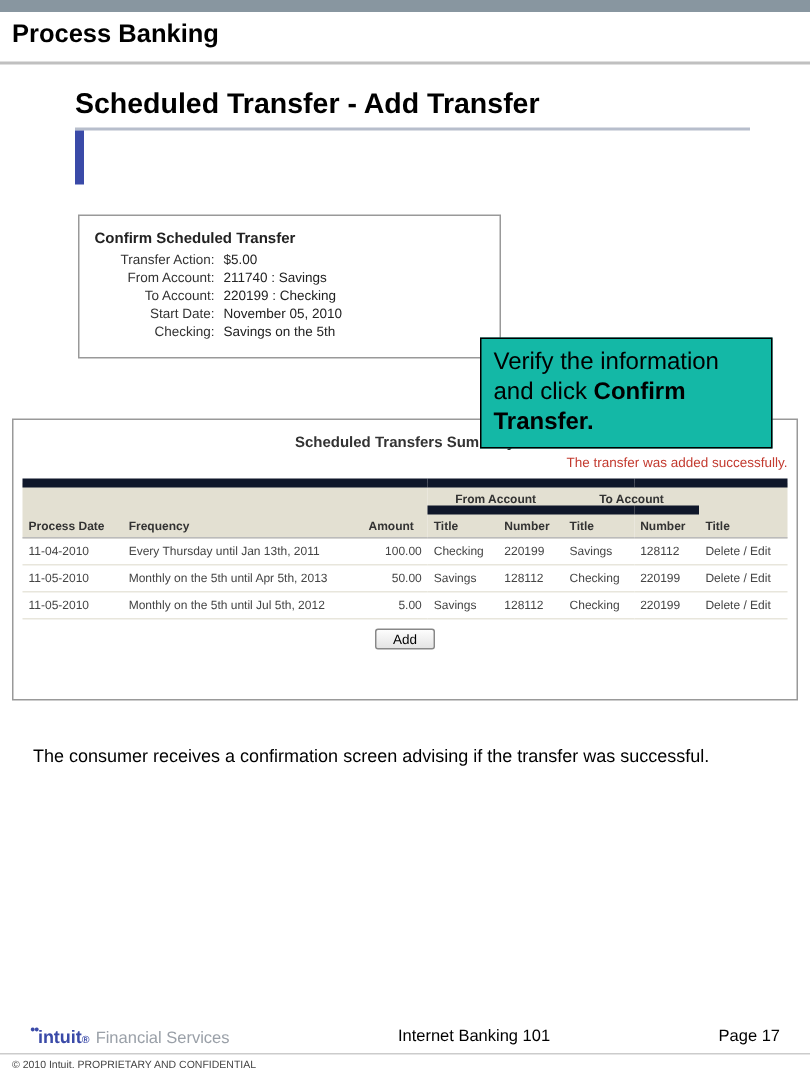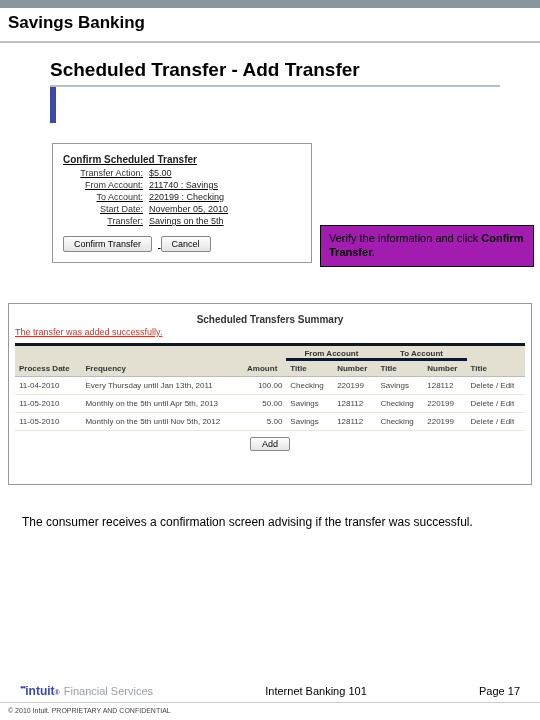--- a/index.html
+++ b/index.html
@@ -32,25 +32,24 @@
     border-bottom: 2px solid #b7becc;
   }
   .accent-bar {
     width: 6px;
     height: 36px;
     background: #3a4aa8;
     margin-top: 0px;
   }
   .confirm-box {
     border: 1px solid #999;
-    width: 260px;
+    width: 282px;
     margin: 20px 0 0 52px;
     padding: 10px 10px 10px 10px;
     font-size: 9px;
-    text-decoration: underline;
   }
   .confirm-title {
     font-weight: bold;
     font-size: 10px;
     color: #222;
     margin-bottom: 3px;
   }
   .confirm-warn {
     color: #c33a2f;
     font-size: 9px;
@@ -66,54 +65,53 @@
     padding: 2px 10px;
     border: 1px solid #888;
     background: linear-gradient(#fdfdfd,#e4e4e4);
     border-radius: 2px;
     margin-right: 6px;
   }
   .callout {
     position: absolute;
     left: 320px;
     top: 225px;
-    width: 214px;
+    width: 195px;
     border: 1px solid #000;
-    background: #a21caf;
+    background: #14b8a6;
     padding: 6px 8px;
-    font-size: 11px;
+    font-size: 16px;
     line-height: 1.25;
   }
   .summary-box {
     border: 1px solid #999;
     margin: 40px 8px 0 8px;
     padding: 6px 6px 33px 6px;
   }
   .summary-title {
     text-align: center;
     font-weight: bold;
     font-size: 10px;
     color: #333;
     margin: 4px 0 2px 0;
   }
   .summary-msg {
-    text-align: left;
+    text-align: right;
     color: #c33a2f;
     font-size: 9px;
     margin-bottom: 6px;
-    text-decoration: underline;
   }
   table.summary {
     width: 100%;
     border-collapse: collapse;
     font-size: 8px;
   }
   table.summary thead th {
     background: #e3e0d2;
-    border-top: 3px solid #0f172a;
+    border-top: 6px solid #0f172a;
     border-bottom: 1px solid #bbb;
     font-weight: bold;
     color: #333;
     padding: 3px 4px;
     text-align: left;
     vertical-align: bottom;
   }
   table.summary thead th.group {
     text-align: center;
     border-bottom: none;
@@ -170,21 +168,21 @@
     font-size: 7px;
     color: #444;
     padding: 4px 8px 6px 8px;
     border-top: 1px solid #ccc;
   }
 </style>
 </head>
 <body>
 
 <div class="top-stripe"></div>
-<div class="doc-title">Savings Banking</div>
+<div class="doc-title">Process Banking</div>
 
 <div class="page-heading-wrap">
   <div class="page-heading">Scheduled Transfer - Add Transfer</div>
   <div class="accent-bar"></div>
 </div>
 
 <div class="confirm-box">
   <div class="confirm-title">Confirm Scheduled Transfer</div>
   <div class="kv">
       <span class="k">Transfer Action:</span>
@@ -196,27 +194,23 @@
     </div>
   <div class="kv">
       <span class="k">To Account:</span>
       <span class="v">220199 : Checking</span>
     </div>
   <div class="kv">
       <span class="k">Start Date:</span>
       <span class="v">November 05, 2010</span>
     </div>
   <div class="kv">
-      <span class="k">Transfer:</span>
+      <span class="k">Checking:</span>
       <span class="v">Savings on the 5th</span>
     </div>
-  <div class="btn-row">
-    <span class="os-btn">Confirm Transfer</span>
-    <span class="os-btn">Cancel</span>
-  </div>
 </div>
 
 <div class="callout">
   <span>Verify the information and click</span>
   <b>Confirm Transfer.</b>
 </div>
 
 <div class="summary-box">
   <div class="summary-title">Scheduled Transfers Summary</div>
   <div class="summary-msg">The transfer was added successfully.</div>
@@ -253,21 +247,21 @@
           <td>Monthly on the 5th until Apr 5th, 2013</td>
           <td class="num">50.00</td>
           <td>Savings</td>
           <td>128112</td>
           <td>Checking</td>
           <td>220199</td>
           <td class="linkish">Delete / Edit</td>
         </tr>
         <tr>
           <td>11-05-2010</td>
-          <td>Monthly on the 5th until Nov 5th, 2012</td>
+          <td>Monthly on the 5th until Jul 5th, 2012</td>
           <td class="num">5.00</td>
           <td>Savings</td>
           <td>128112</td>
           <td>Checking</td>
           <td>220199</td>
           <td class="linkish">Delete / Edit</td>
         </tr>
       </tbody>
   </table>
   <span class="add-btn">Add</span>

